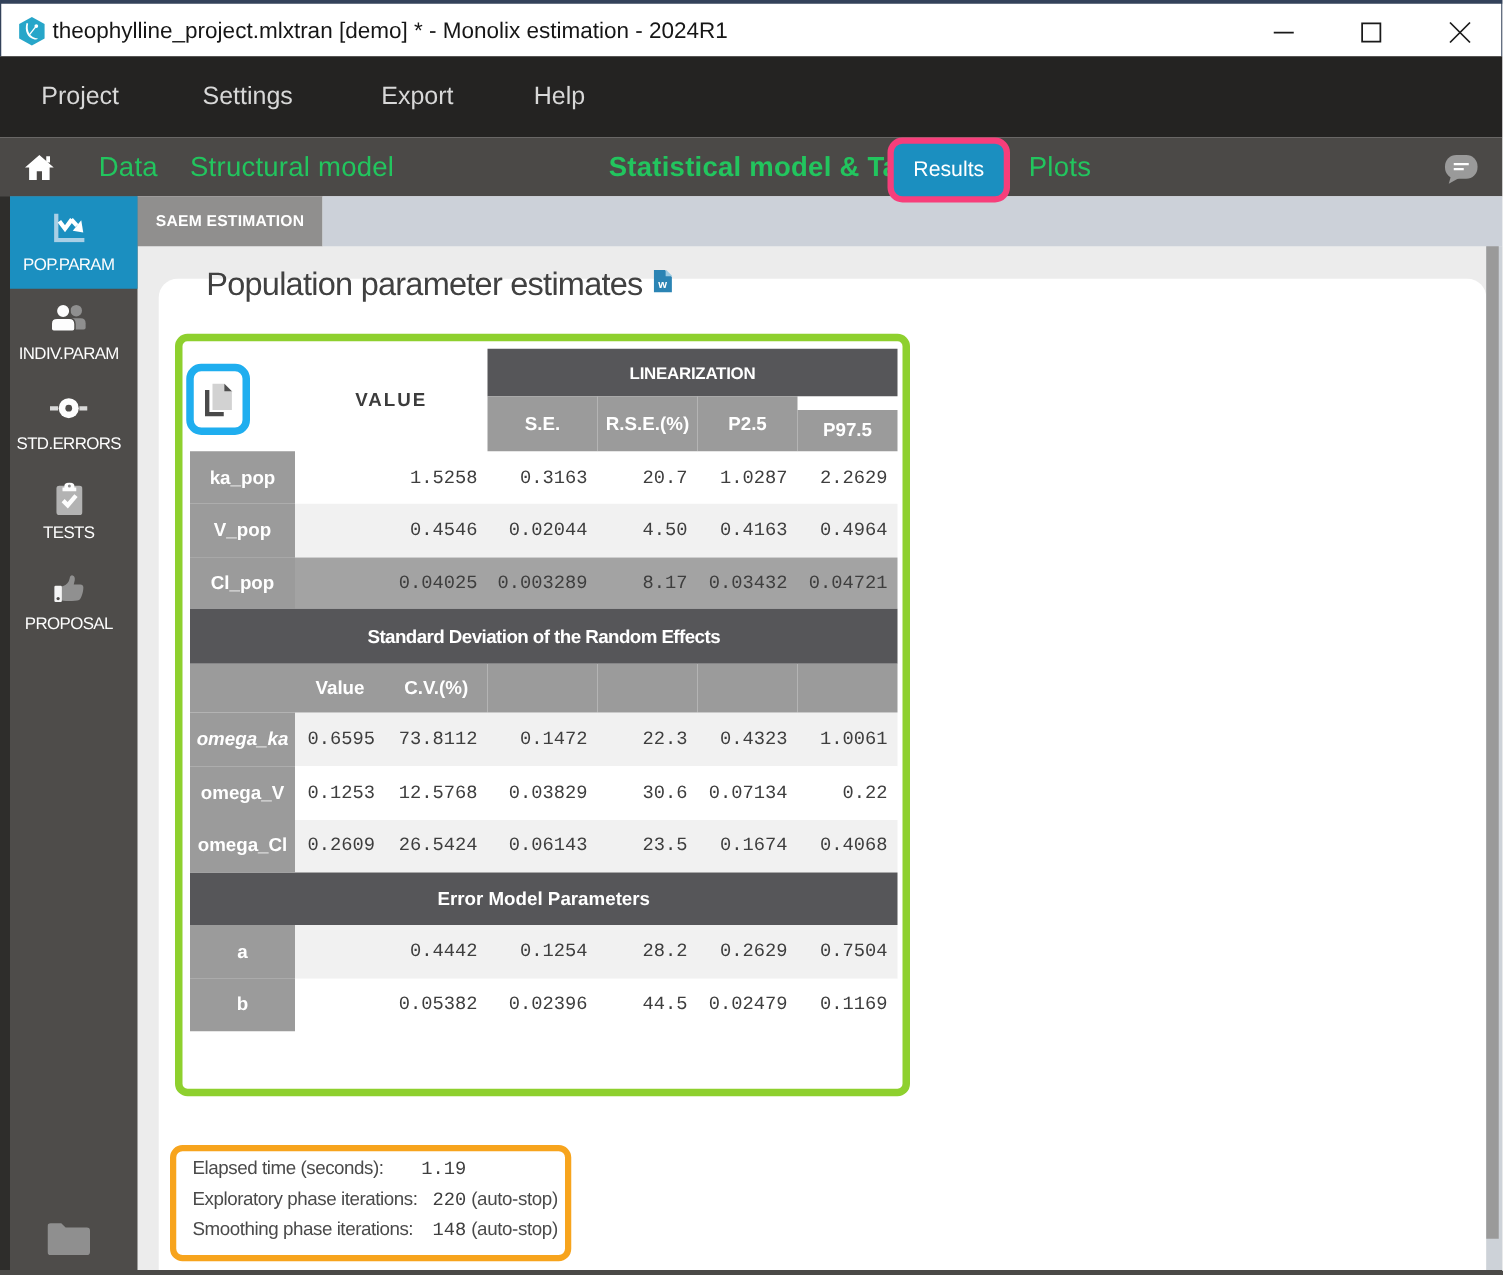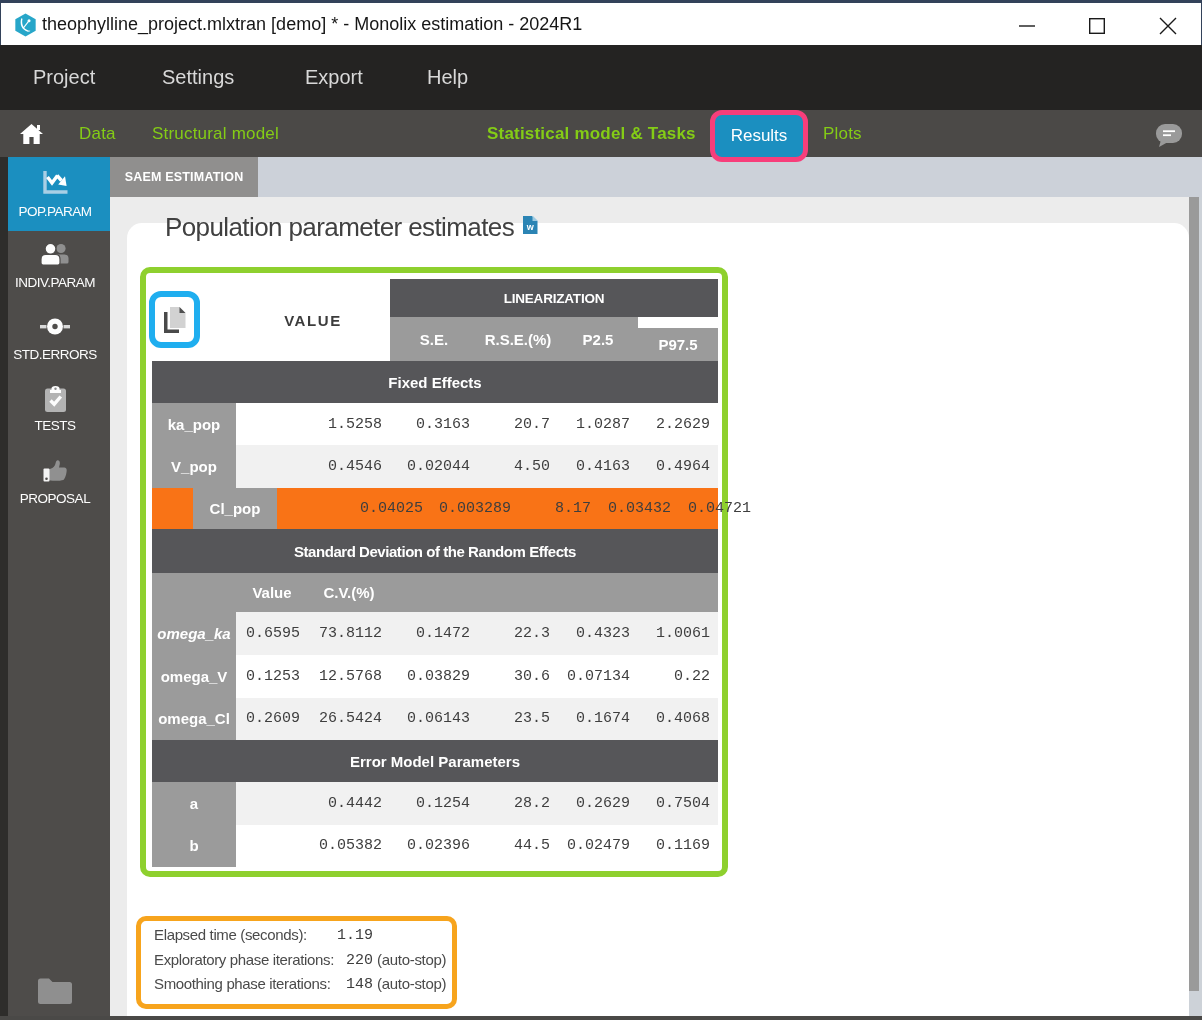--- a/index.html
+++ b/index.html
@@ -7,21 +7,21 @@
 body { font-family:"Liberation Sans", sans-serif; position:relative; background:#ececec; }
 .abs { position:absolute; }
 
 #titlebar { position:absolute; left:0; top:0; width:1202px; height:45px; background:#fff; border-top:3px solid #33425a; border-left:1px solid #33425a; border-right:1px solid #33425a; }
 #title-text { position:absolute; left:41px; top:11px; font-size:18px; color:#161616; letter-spacing:0px; }
 
 #menubar { position:absolute; left:0; top:45px; width:1202px; height:65px; background:#242322; }
 .menu-item { position:absolute; top:0; height:65px; line-height:65px; font-size:20px; font-weight:400; color:#d8d8d8; }
 
 #tabbar { position:absolute; left:0; top:110px; width:1202px; height:47px; background:#4b4947; }
-.tab { position:absolute; top:0; height:47px; line-height:47px; font-size:17px; letter-spacing:0.2px; color:#84cc16; white-space:nowrap; }
+.tab { position:absolute; top:0; height:47px; line-height:47px; font-size:22px; letter-spacing:0.2px; color:#22c55e; white-space:nowrap; }
 #results-box { position:absolute; left:710px; top:110px; width:98px; height:52px; border:5px solid #f73e7b; border-radius:12px; background:#1b8fc0; z-index:5; }
 #results-box span { display:block; text-align:center; line-height:42px; font-size:17px; color:#fff; }
 
 #saemtab { position:absolute; left:110px; top:157px; width:148px; height:40px; background:#908f8e; color:#fff; font-size:12.5px; font-weight:700; text-align:center; line-height:40px; letter-spacing:0.2px; }
 #bluestrip { position:absolute; left:258px; top:157px; width:944px; height:40px; background:#ccd1d9; }
 
 #sidebar { position:absolute; left:0; top:157px; width:110px; height:859px; background:#4e4c4a; }
 #leftstrip { position:absolute; left:0; top:157px; width:8px; height:859px; background:#2e2d2b; }
 #popactive { position:absolute; left:8px; top:157px; width:102px; height:74px; background:#1b8fc0; }
 .side-label { position:absolute; width:110px; text-align:center; font-size:13.5px; letter-spacing:-0.5px; color:#fdfdfd; }
@@ -157,38 +157,37 @@
     <div class="c" style="width:328px;">
       <div class="dark vc" style="height:38px; font-size:13.5px; letter-spacing:-0.2px;">LINEARIZATION</div>
       <div style="display:flex; height:44px;">
         <div class="gray vc" style="width:88px;">S.E.</div>
         <div class="gray vc" style="width:80px;">R.S.E.(%)</div>
         <div class="gray vc" style="width:80px;">P2.5</div>
         <div class="gray vc" style="width:80px;margin-top:11px;">P97.5</div>
       </div>
     </div>
   </div>
-  <div class="trow dark vc" style="height:42px;">Fixed Effects</div>
   <div class="trow" style="height:42px; background:#fff;">
     <div class="c gray vc" style="width:84px;">ka_pop</div>
     <div class="c num vr" style="width:154px;">1.5258</div>
     <div class="c num vr" style="width:88px;">0.3163</div>
     <div class="c num vr" style="width:80px;">20.7</div>
     <div class="c num vr" style="width:80px;">1.0287</div>
     <div class="c num vr" style="width:80px;">2.2629</div>
   </div>
   <div class="trow" style="height:42.5px; background:#f1f1f1;">
     <div class="c gray vc" style="width:84px;">V_pop</div>
     <div class="c num vr" style="width:154px;">0.4546</div>
     <div class="c num vr" style="width:88px;">0.02044</div>
     <div class="c num vr" style="width:80px;">4.50</div>
     <div class="c num vr" style="width:80px;">0.4163</div>
     <div class="c num vr" style="width:80px;">0.4964</div>
   </div>
-  <div class="trow" style="height:41.5px; background:#f97316;padding-left:41px;">
+  <div class="trow" style="height:41.5px; background:#a3a3a3;">
     <div class="c gray vc" style="width:84px;">Cl_pop</div>
     <div class="c num vr" style="width:154px;">0.04025</div>
     <div class="c num vr" style="width:88px;">0.003289</div>
     <div class="c num vr" style="width:80px;">8.17</div>
     <div class="c num vr" style="width:80px;">0.03432</div>
     <div class="c num vr" style="width:80px;">0.04721</div>
   </div>
   <div class="trow dark vc" style="height:44px; letter-spacing:-0.45px;">Standard Deviation of the Random Effects</div>
   <div class="trow" style="height:39px;">
     <div class="c gray vc" style="width:84px;"></div>

